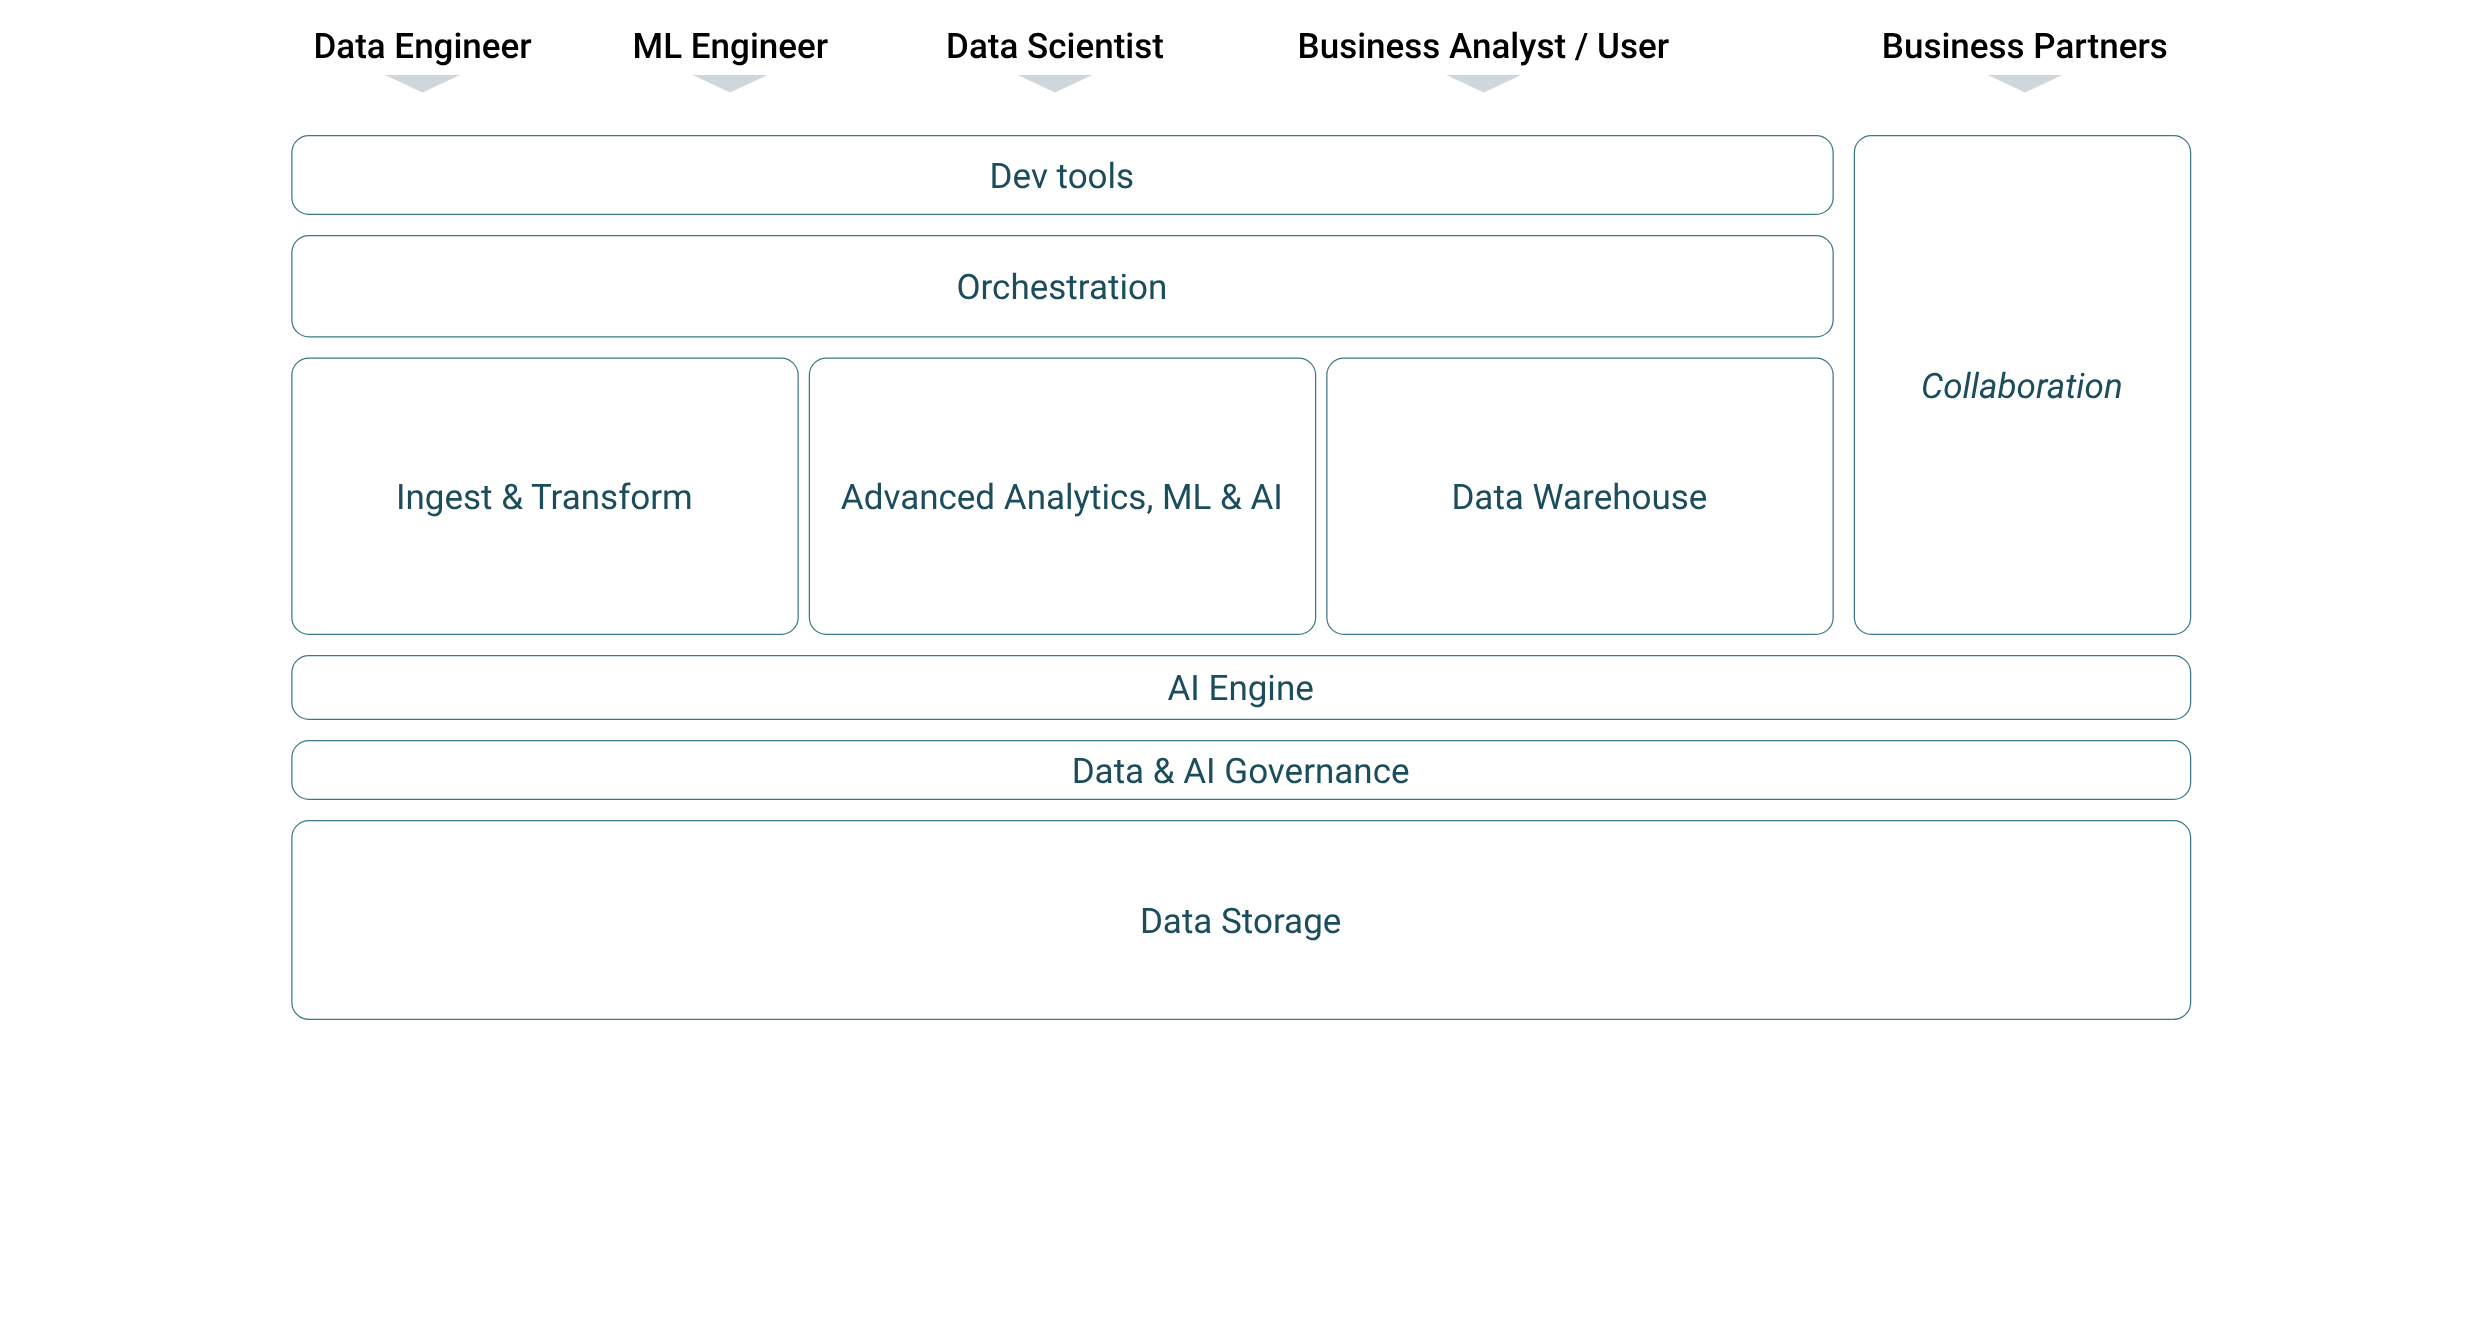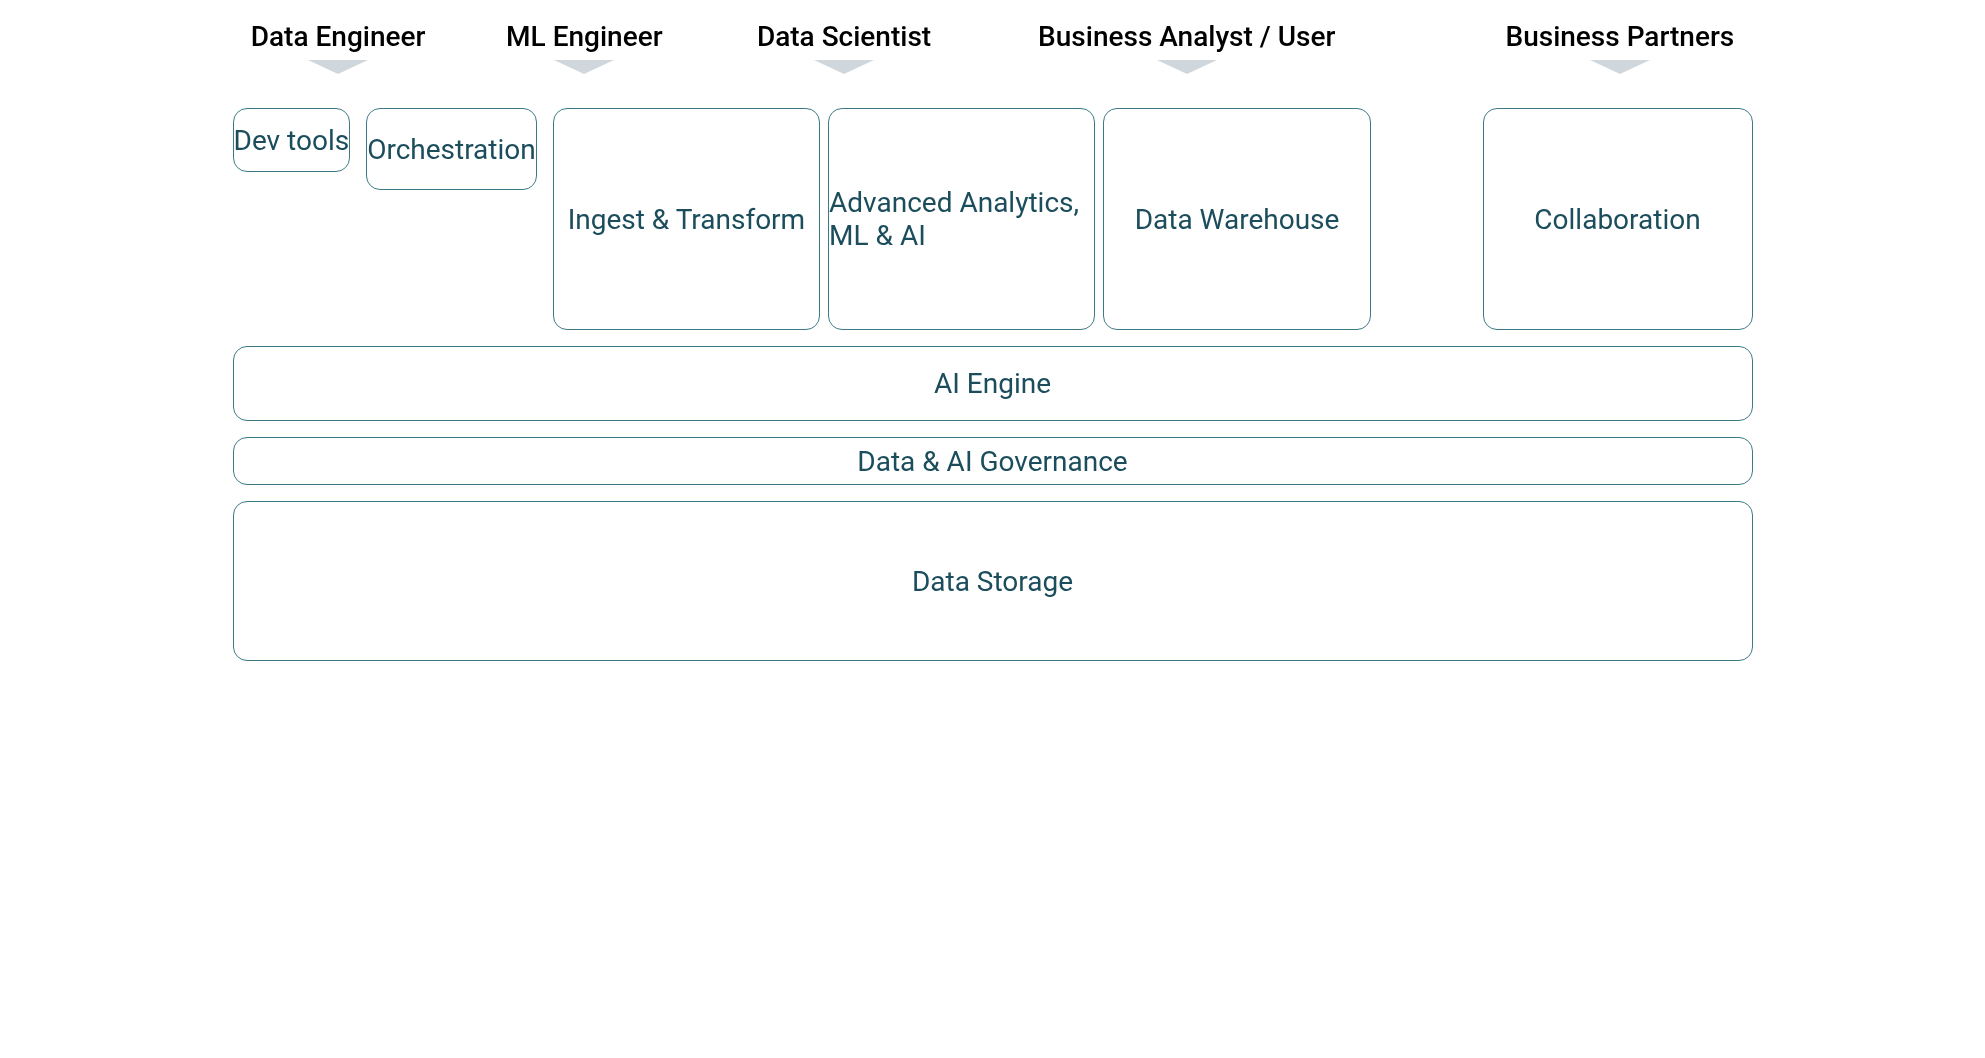--- a/index.html
+++ b/index.html
@@ -32,21 +32,21 @@
     }
 
     .main-grid {
       display: flex;
       gap: 16px;
       margin-top: 8px;
     }
     .main-left {
       flex: 1;
       display: flex;
-      flex-direction: row;
+      flex-direction: column;
       gap: 16px;
     }
     .collab-col {
       flex: 0 0 270px;
     }
     .box {
       border: 1.5px solid #3d7a87;
       border-radius: 14px;
       display: flex;
       align-items: center;
@@ -70,23 +70,24 @@
     .row-mid {
       display: flex;
       gap: 8px;
     }
     .row-mid .box {
       flex: 1;
       height: 222px;
     }
     .box-collaboration {
       height: 100%;
+      font-style: italic;
     }
     .box-ai-engine {
-      height: 75px;
+      height: 52px;
     }
     .box-governance {
       height: 48px;
     }
     .box-storage {
       height: 160px;
     }
     .full-width-rows {
       display: flex;
       flex-direction: column;

